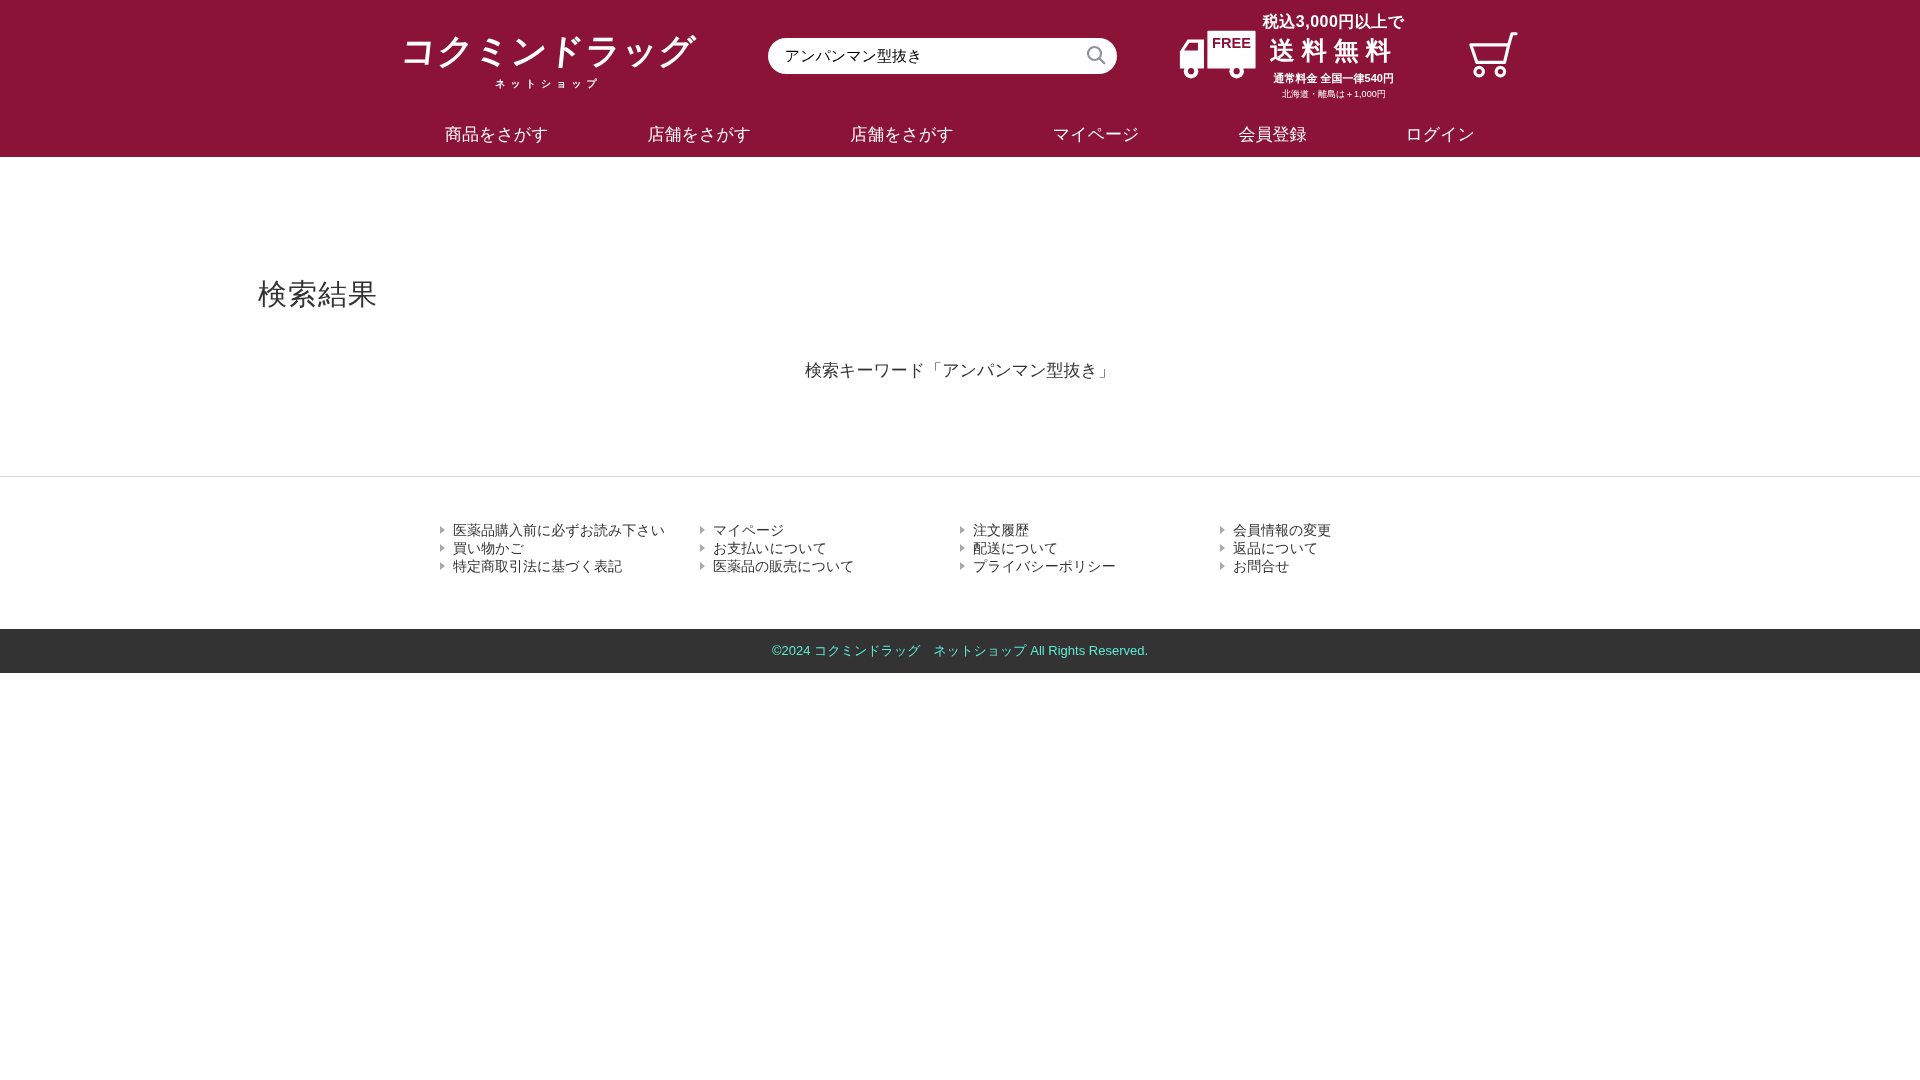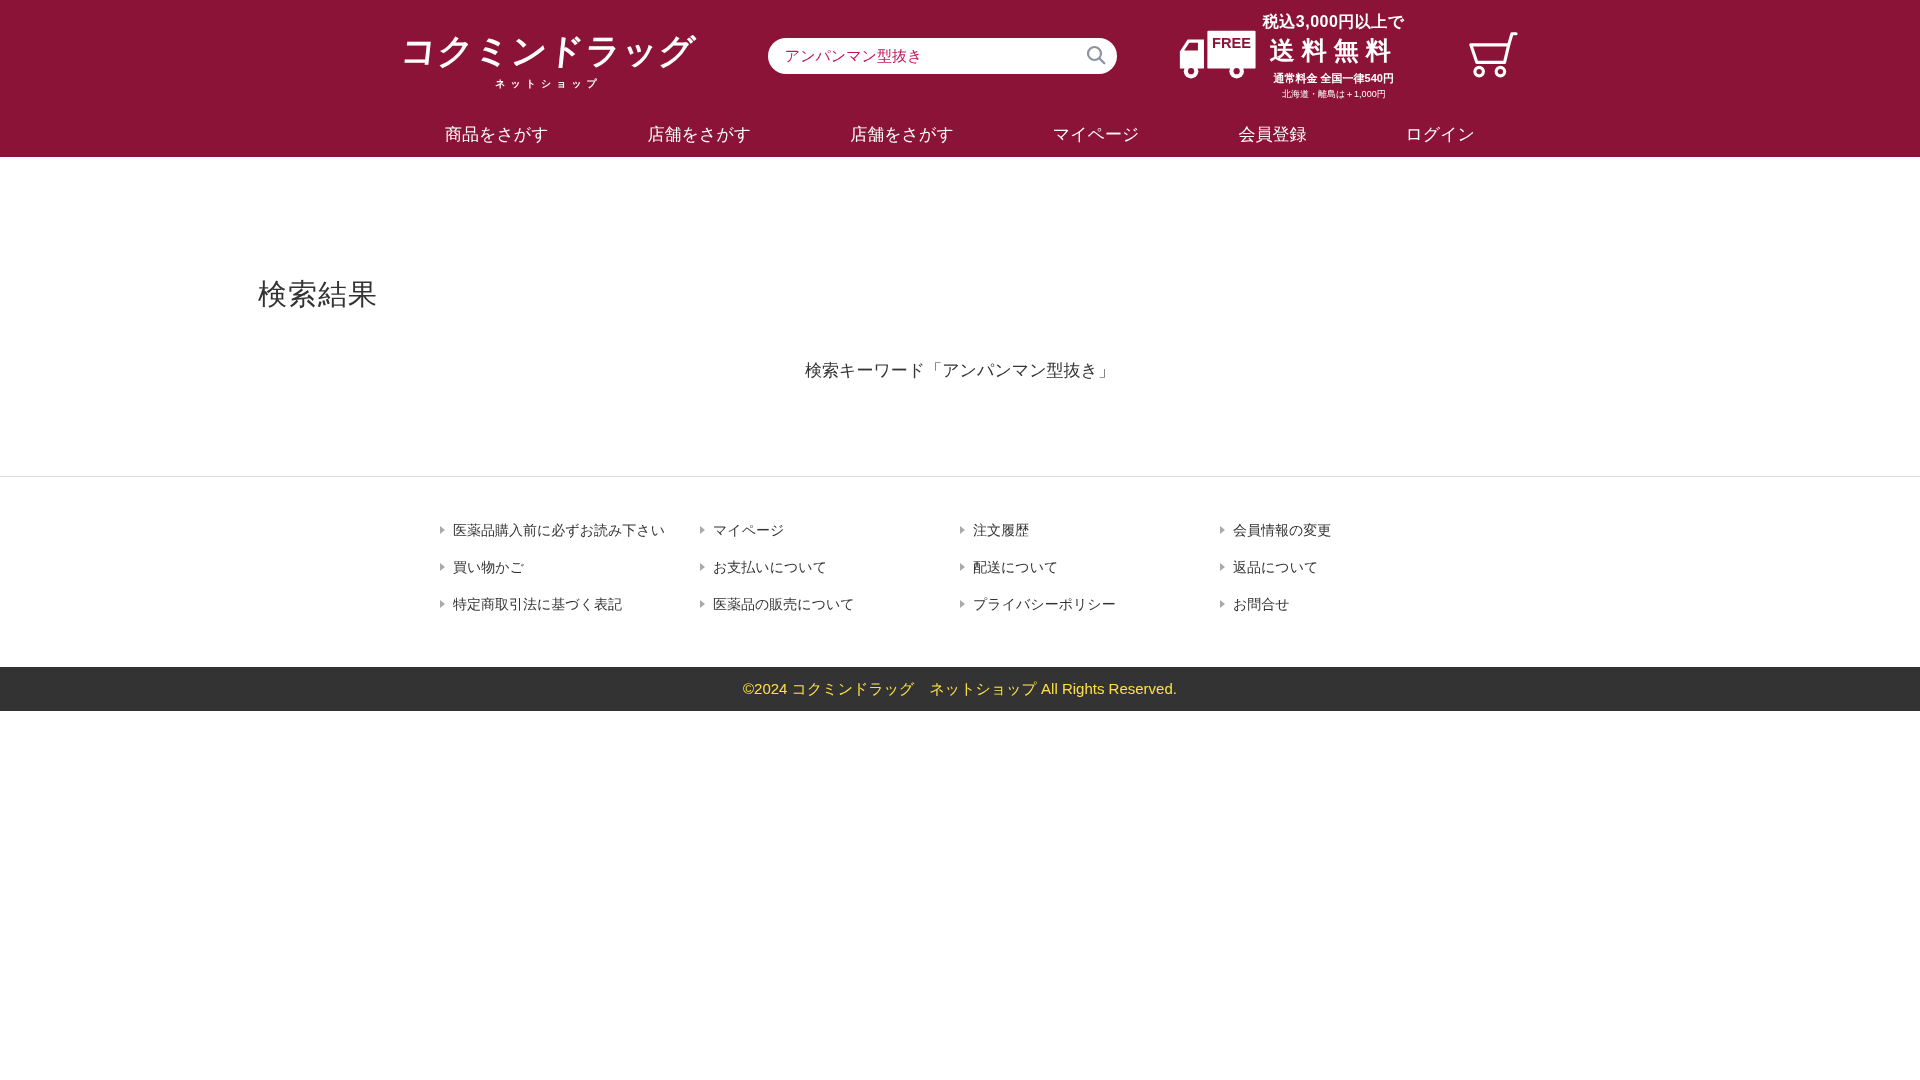--- a/index.html
+++ b/index.html
@@ -46,21 +46,21 @@
     height: 36px;
     margin-left: 72px;
   }
   .search-input {
     width: 100%;
     height: 100%;
     border: none;
     border-radius: 18px;
     padding: 0 44px 0 17px;
     font-size: 15px;
-    color: #be185d;
+    color: #000000;
     outline: none;
     font-family: "Liberation Sans", "DejaVu Sans", sans-serif;
   }
   .search-btn {
     position: absolute;
     right: 6px; top: 3px;
     width: 30px; height: 30px;
     background: transparent;
     border: none;
     cursor: pointer;
@@ -133,21 +133,21 @@
     font-size: 21px;
   }
 
   
   .site-footer { border-top: 1px solid #dcdcdc; padding: 44px 0 54px; }
   .footer-cols {
     width: 1040px;
     margin: 0 auto;
     display: flex;
   }
-  .footer-col { flex: 1; display: flex; flex-direction: column; gap: 19px; }
+  .footer-col { flex: 1; display: flex; flex-direction: column; gap: 0; }
   .footer-link {
     display: flex; align-items: center;
     font-size: 14px;
     color: #333333;
     text-decoration: none;
     cursor: pointer;
     line-height: 18px;
     white-space: nowrap;
   }
   .tri {
@@ -159,21 +159,21 @@
     flex: none;
   }
 
   .copyright-bar {
     background: #333333;
     height: 44px;
     display: flex;
     align-items: center;
     justify-content: center;
   }
-  .copyright-bar span { color: #fde047; font-size: 15px; }
+  .copyright-bar span { color: #5eead4; font-size: 13px; }
 </style>
 </head>
 <body>
 
 <header class="site-header">
   <div class="header-top">
 
     <div class="logo">
       <div class="logo-main">コクミンドラッグ</div>
       <div class="logo-sub">ネットショップ</div>

